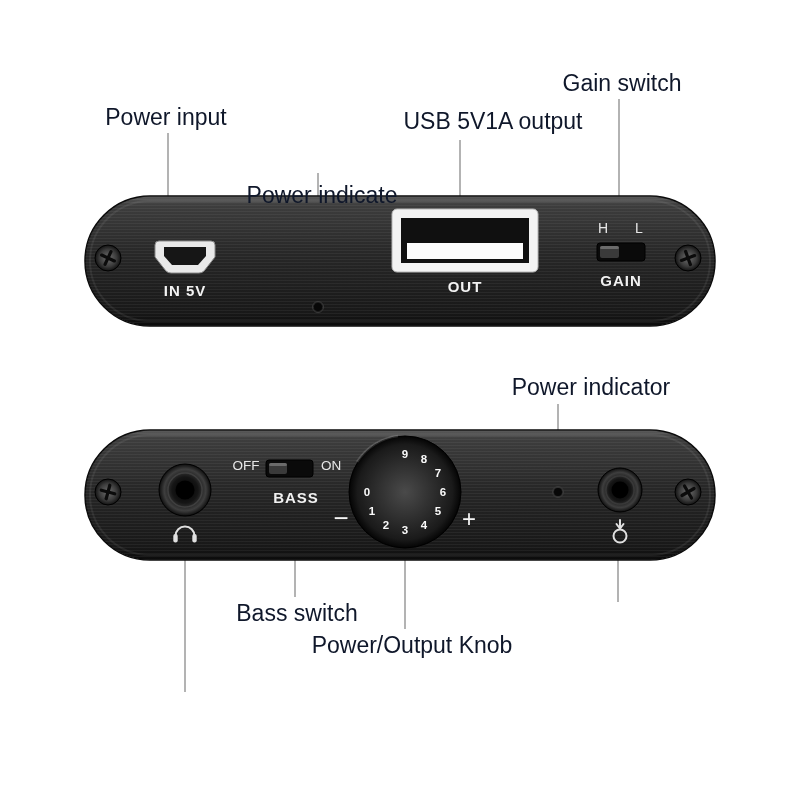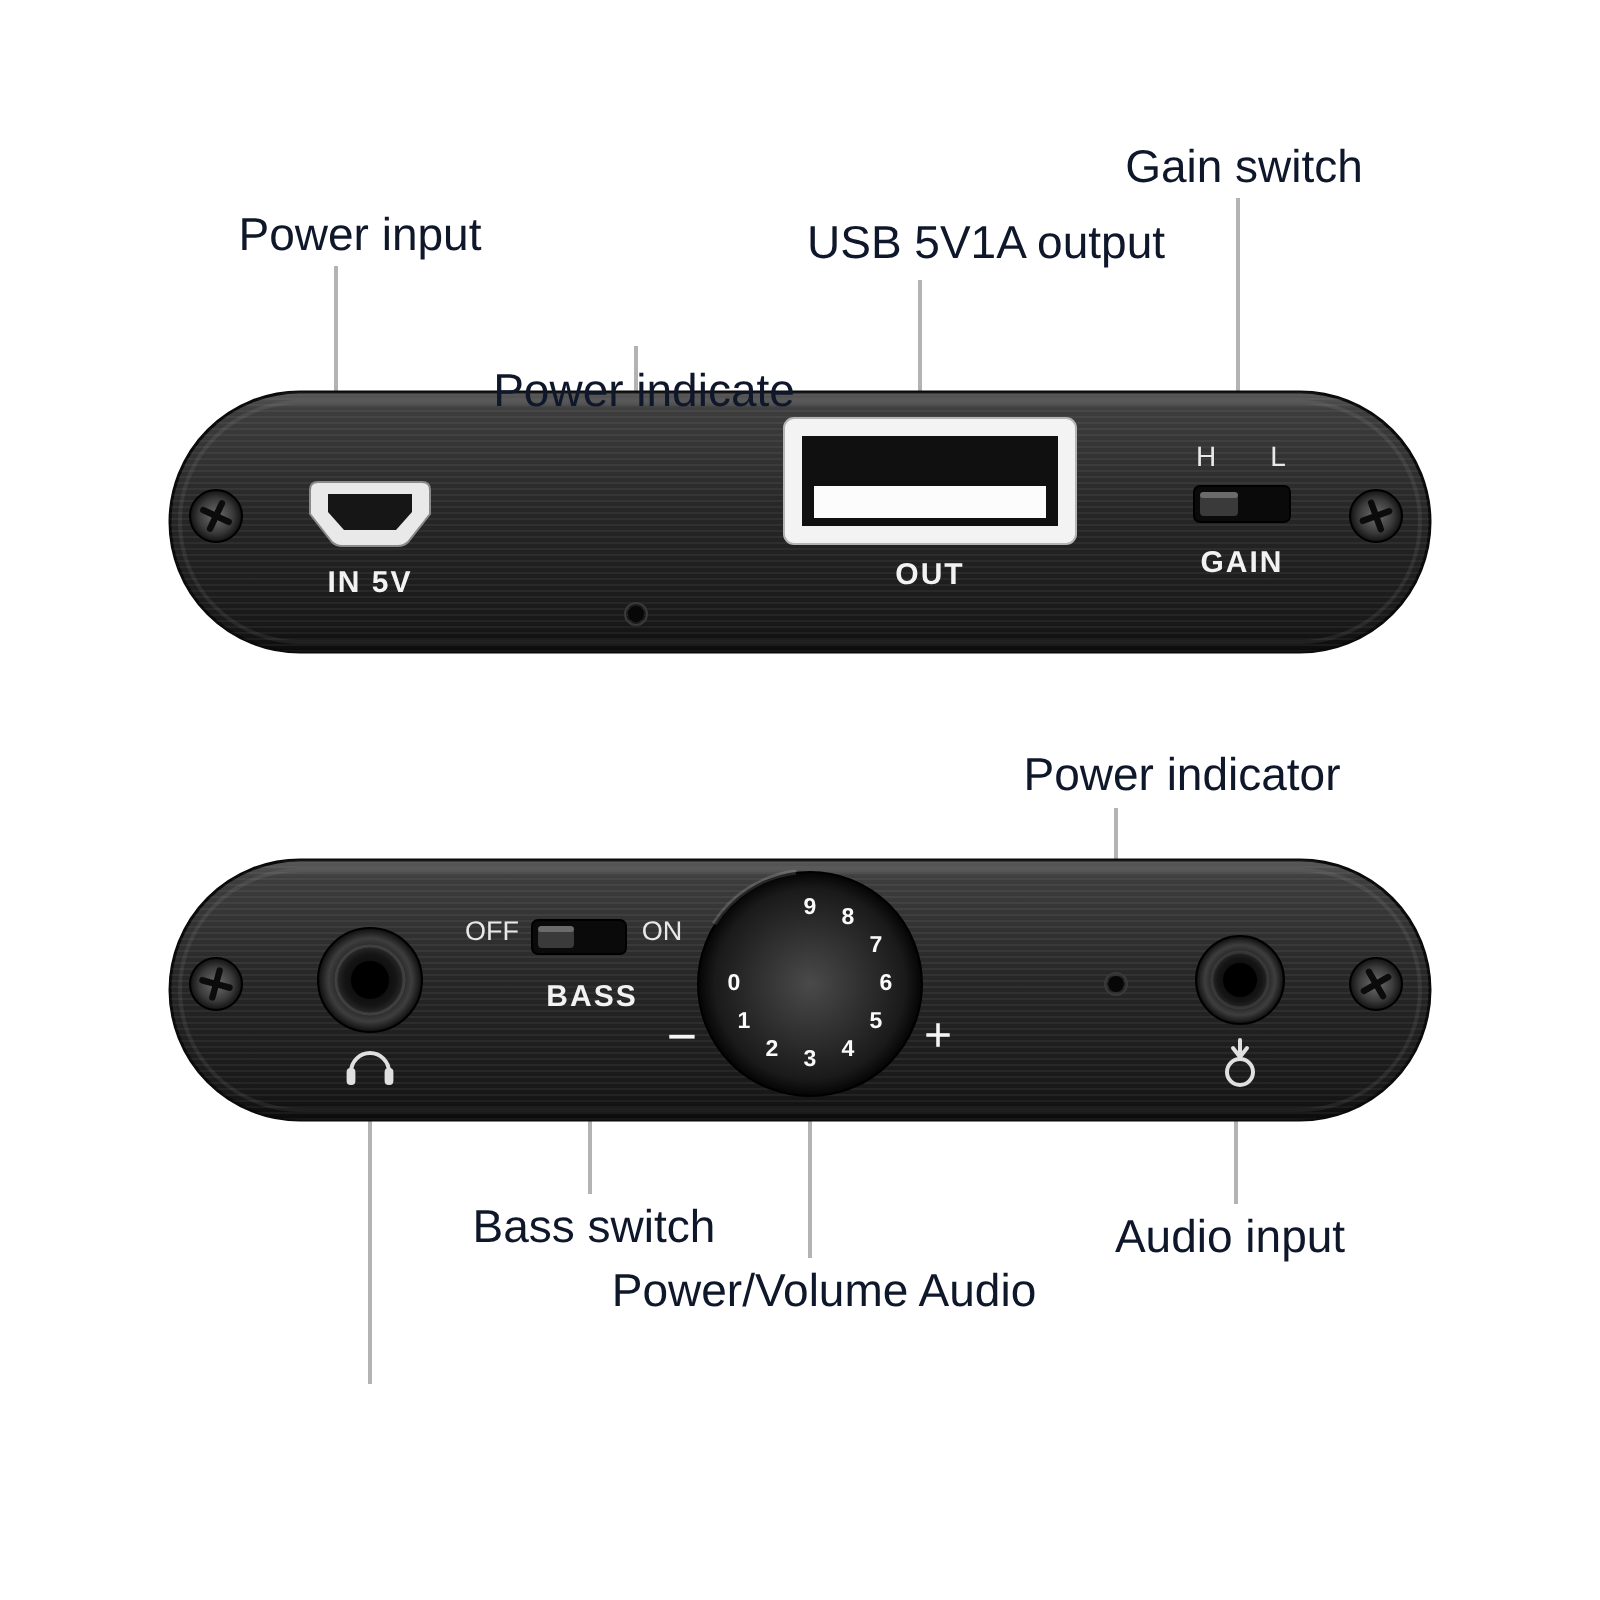--- a/index.html
+++ b/index.html
@@ -176,22 +176,21 @@
       <g>
         <circle cx="688" cy="492" r="13" fill="url(#screwGrad)" stroke="#000" stroke-width="1"></circle>
         <g transform="translate(688,492) rotate(-30)" stroke="#0b0b0b" stroke-width="3.2" stroke-linecap="round">
           <line x1="-7" y1="0" x2="7" y2="0"></line>
             <line x1="0" y1="-7" x2="0" y2="7"></line>
         </g>
       </g>
     </g>
   </svg>
 
-  <div class="callout" style="left:180px;top:104px;">Power input</div>
+  <div class="callout" style="left:166px;top:104px;">Power input</div>
   <div class="callout" style="left:322px;top:142px;margin-top:40px;">Power indicate</div>
   <div class="callout" style="left:477px;top:108px;margin-left:16px;">USB 5V1A output</div>
   <div class="callout" style="left:622px;top:70px;">Gain switch</div>
   <div class="callout" style="left:562px;top:374px;margin-left:29px;">Power indicator</div>
   <div class="callout" style="left:297px;top:600px;">Bass switch</div>
-  <div class="callout" style="left:412px;top:632px;">Power/Volume Audio</div>
-  <div class="callout" style="left:615px;top:605px;">Audio input</div>
+  <div class="callout" style="left:412px;top:632px;">Power/Output Knob</div>
 
 </div>
 
 </body></html>

